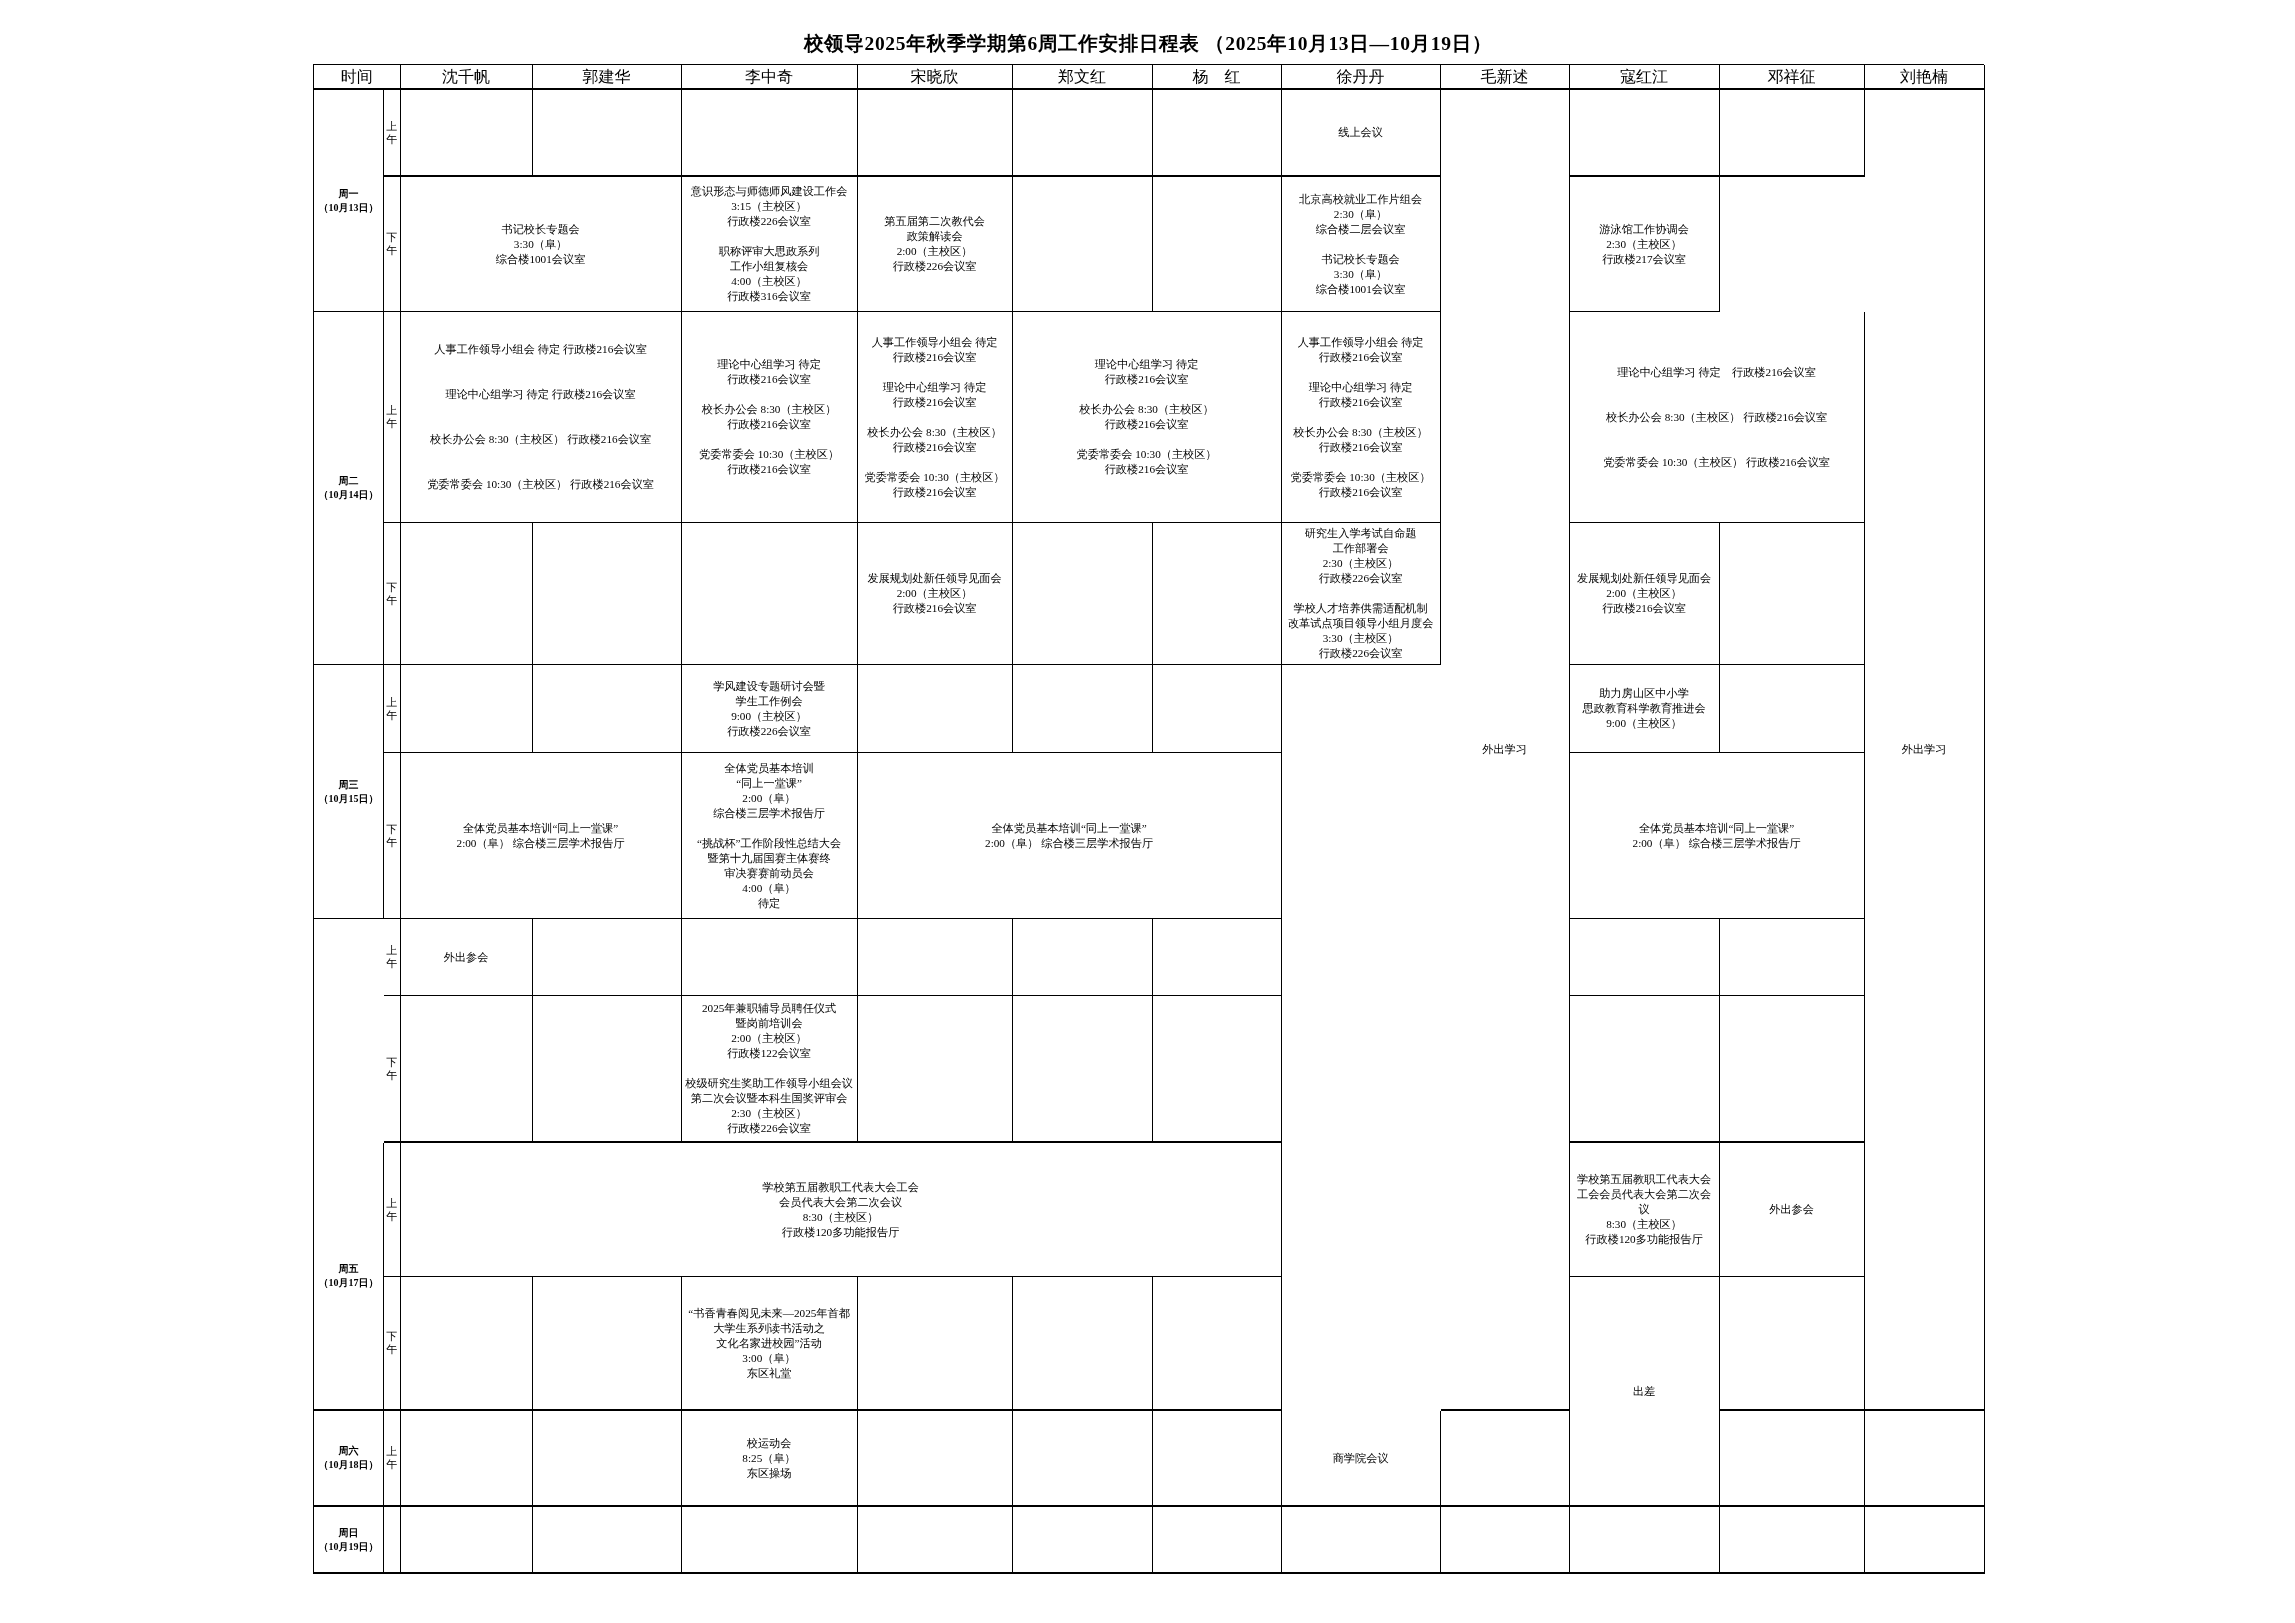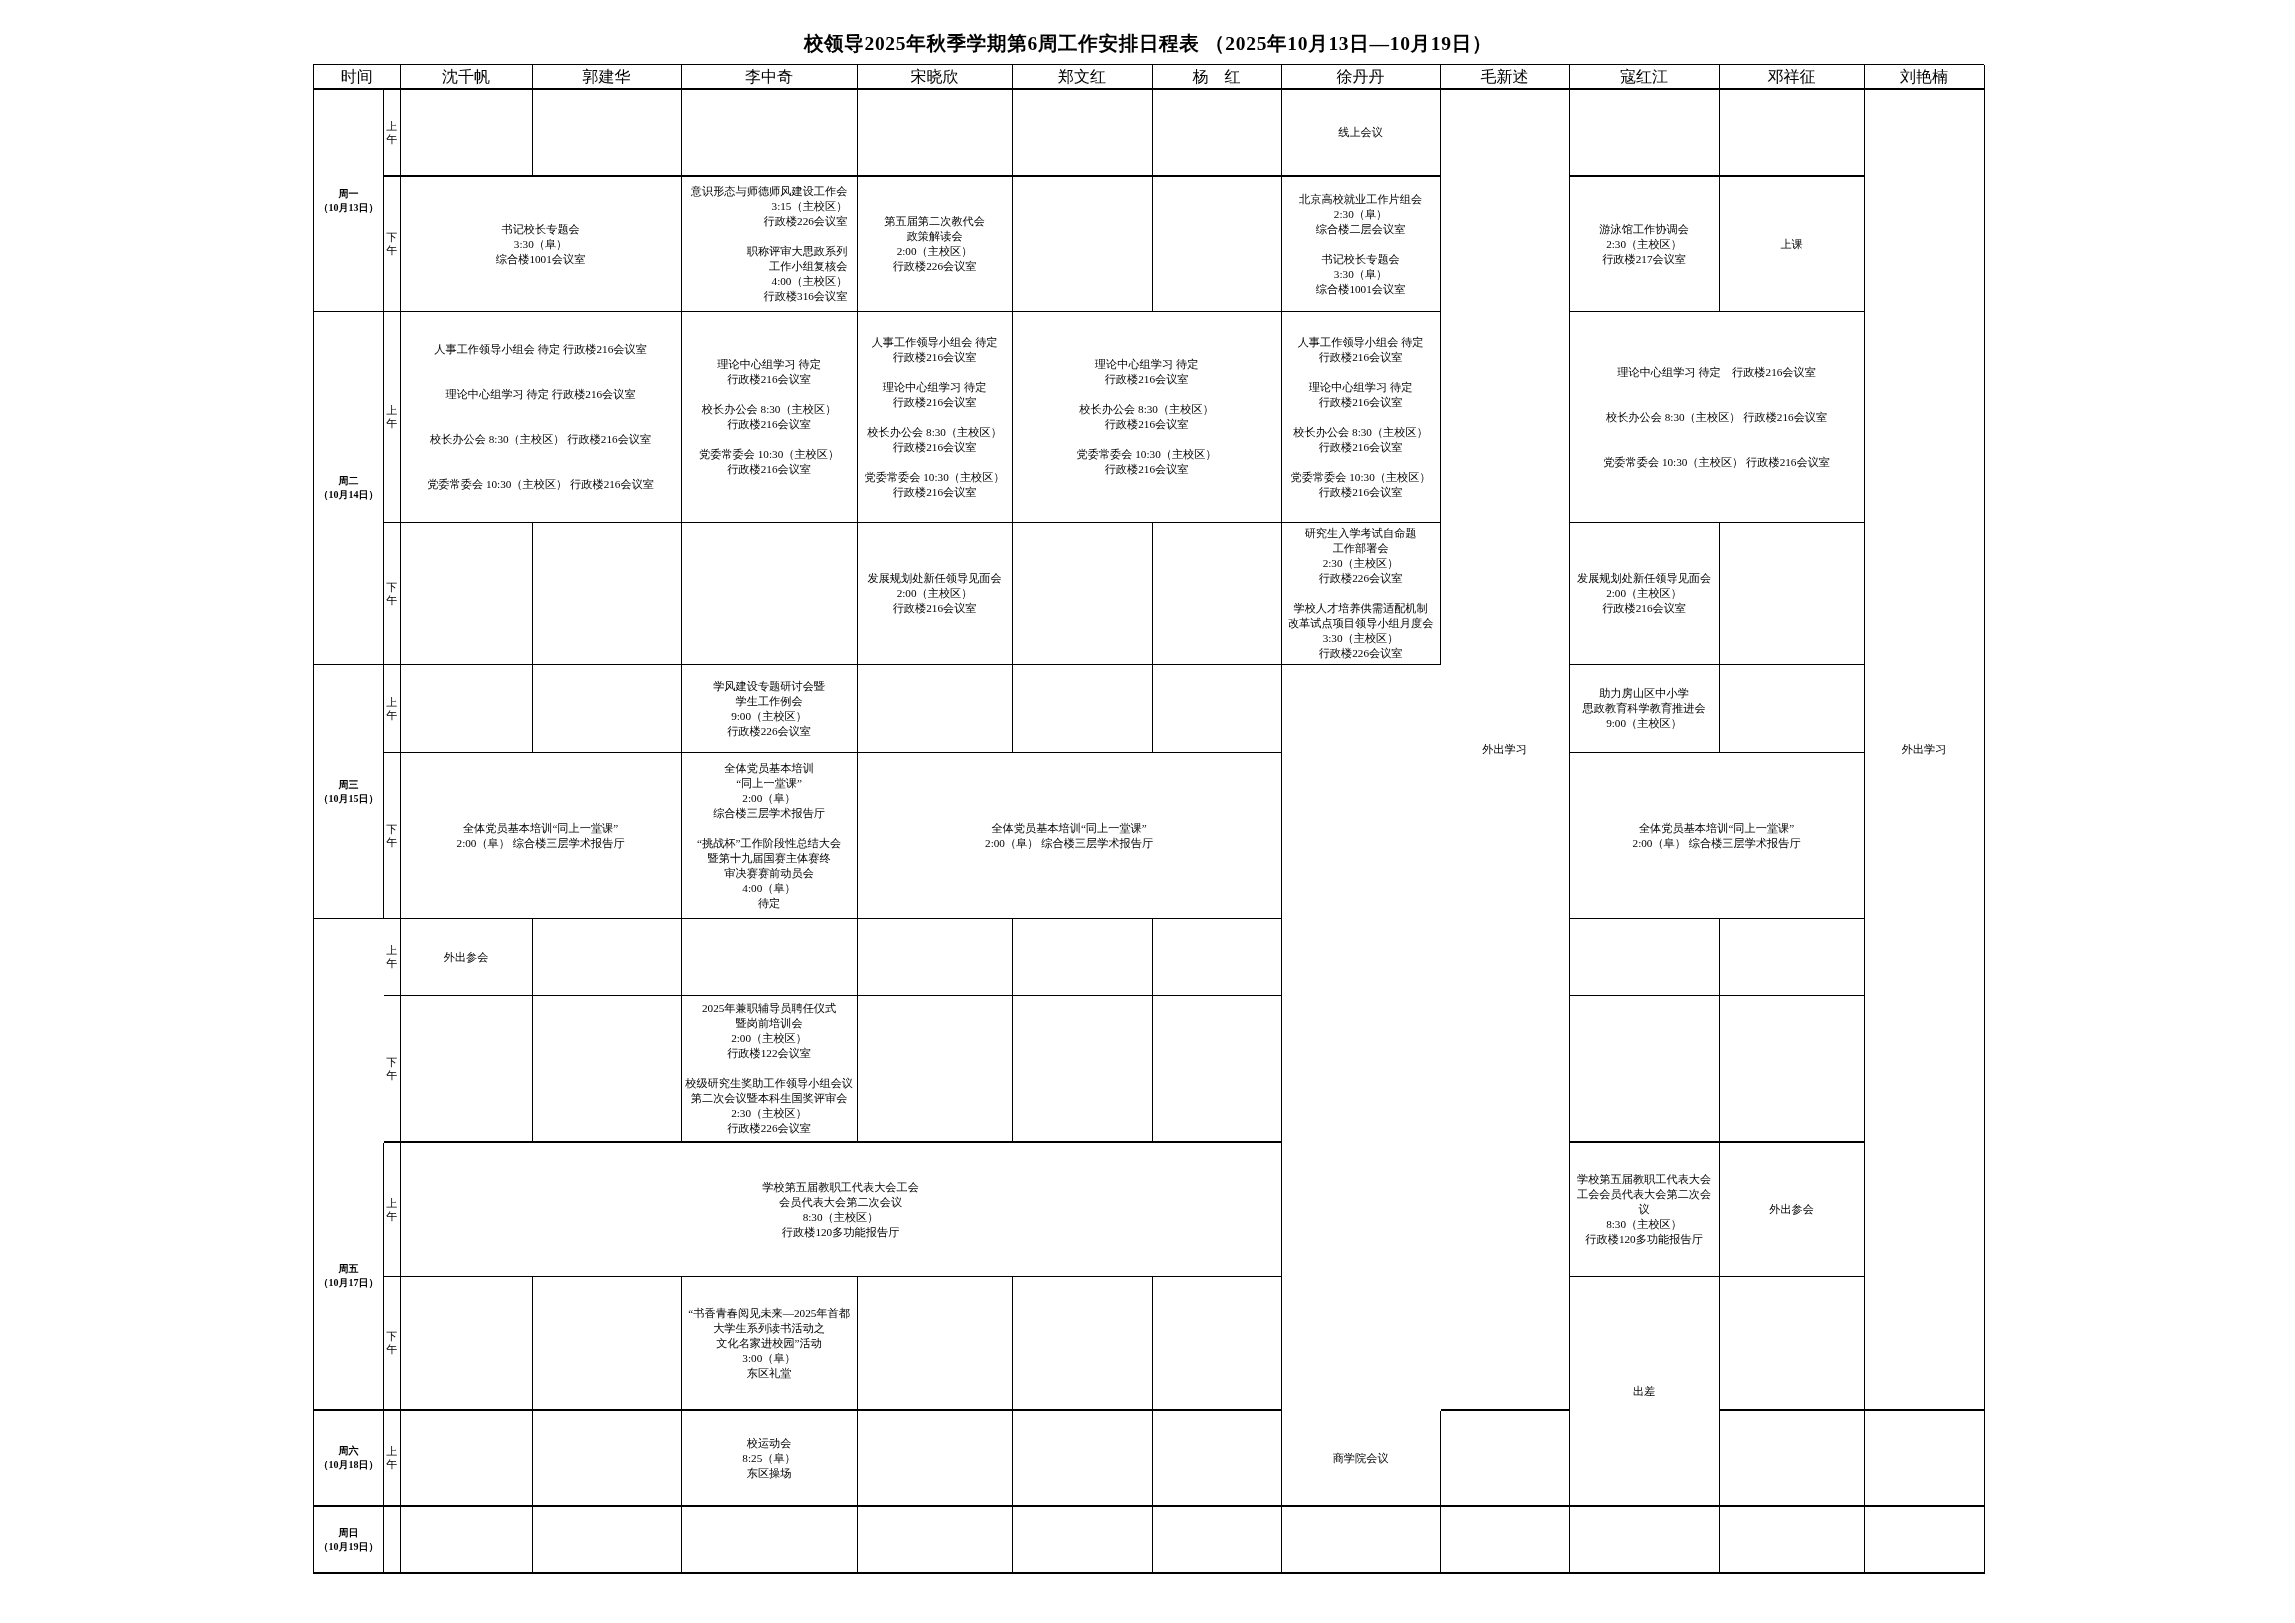--- a/index.html
+++ b/index.html
@@ -82,21 +82,21 @@
     <div class="cell ampm tb" style="grid-area: 12 / 2 / span 1 / span 1;">上
 午</div>
     <div class="cell day tb" style="grid-area: 13 / 1 / span 1 / span 1;">周日
 （10月19日）</div>
     <div class="cell body tb" style="grid-area: 2 / 9 / span 1 / span 1;">线上会议</div>
     <div class="cell body tb" style="grid-area: 2 / 10 / span 10 / span 1;">外出学习</div>
     <div class="cell body tb" style="grid-area: 2 / 13 / span 10 / span 1;">外出学习</div>
     <div class="cell body" style="grid-area: 3 / 3 / span 1 / span 2;">书记校长专题会
 3:30（阜）
 综合楼1001会议室</div>
-    <div class="cell body" style="grid-area: 3 / 5 / span 1 / span 1; text-align: right;">意识形态与师德师风建设工作会
+    <div class="cell body" style="grid-area: 3 / 5 / span 1 / span 1;">意识形态与师德师风建设工作会
 3:15（主校区）
 行政楼226会议室
 
 职称评审大思政系列
 工作小组复核会
 4:00（主校区）
 行政楼316会议室</div>
     <div class="cell body" style="grid-area: 3 / 6 / span 1 / span 1;">第五届第二次教代会
 政策解读会
 2:00（主校区）
@@ -104,21 +104,20 @@
     <div class="cell body" style="grid-area: 3 / 9 / span 1 / span 1;">北京高校就业工作片组会
 2:30（阜）
 综合楼二层会议室
 
 书记校长专题会
 3:30（阜）
 综合楼1001会议室</div>
     <div class="cell body" style="grid-area: 3 / 11 / span 1 / span 1;">游泳馆工作协调会
 2:30（主校区）
 行政楼217会议室</div>
-    <div class="cell body" style="grid-area: 3 / 12 / span 1 / span 1;">上课</div>
     <div class="cell body" style="grid-area: 4 / 3 / span 1 / span 2;">人事工作领导小组会 待定 行政楼216会议室
 
 
 理论中心组学习 待定 行政楼216会议室
 
 
 校长办公会 8:30（主校区） 行政楼216会议室
 
 
 党委常委会 10:30（主校区） 行政楼216会议室</div>

